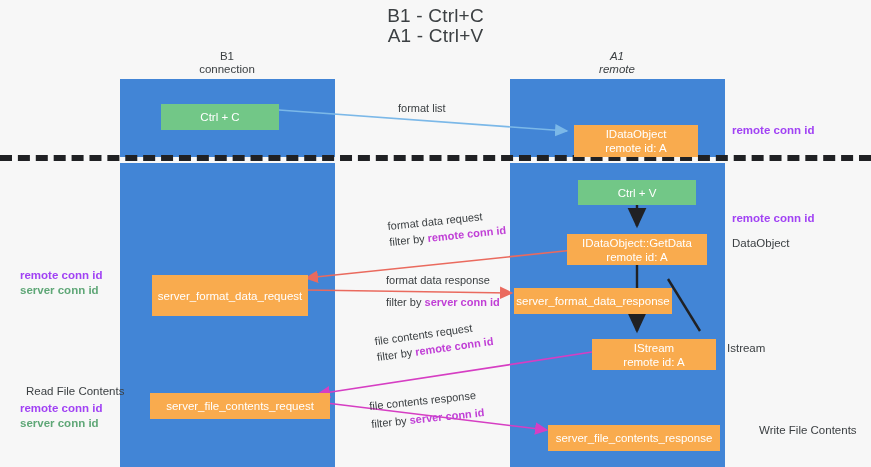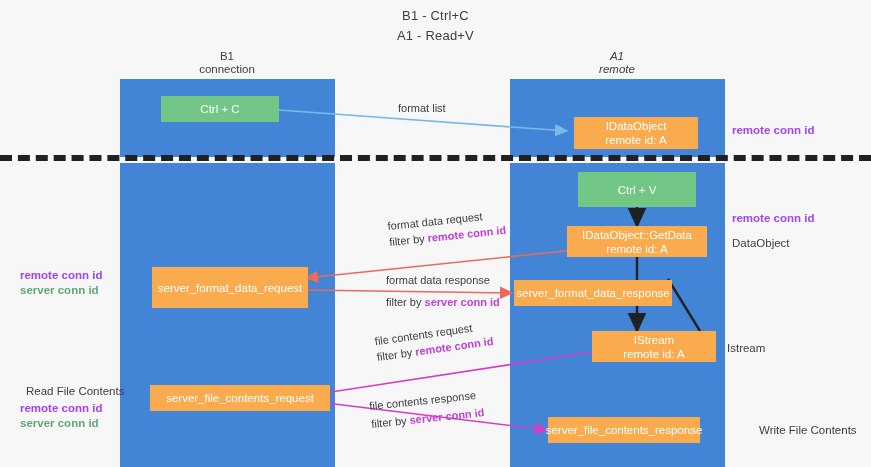--- a/index.html
+++ b/index.html
@@ -8,21 +8,21 @@
     background:#f7f7f7;
     font-family:"Liberation Sans","DejaVu Sans",sans-serif;
     position:relative;overflow:hidden;
     color:#3c4043;
   }
   #stage{position:absolute;left:0;top:0;width:871px;height:467px;}
 
   
   .title{
     position:absolute;left:0;top:6px;width:871px;text-align:center;
-    font-size:13px;line-height:20px;color:#3c4043;letter-spacing:.2px;
+    font-size:19px;line-height:20px;color:#3c4043;letter-spacing:.2px;
   }
 
   
   .colhead{
     position:absolute;text-align:center;font-size:11.5px;line-height:13px;
     color:#3c4043;
   }
   .colhead .l2{display:block;}
 
   
@@ -37,20 +37,21 @@
     position:absolute;left:0;top:155px;width:871px;height:0;
     border-top:6px dashed #202124;
   }
 
   
   .node{
     position:absolute;box-sizing:border-box;
     display:flex;flex-direction:column;align-items:center;justify-content:center;
     color:#ffffff;font-size:11.5px;line-height:14px;text-align:center;
     z-index:6;
+    margin-top:8px;
   }
   .node.green{background:#72c787;}
   .node.orange{background:#f9ab4e;}
   .node .ln{display:block;white-space:nowrap;}
 
   
   .cap{
     position:absolute;font-size:11.5px;line-height:15px;white-space:nowrap;
     z-index:7;
   }
@@ -70,21 +71,21 @@
   svg.wires{position:absolute;left:0;top:0;width:871px;height:467px;z-index:4;
             overflow:visible;pointer-events:none;}
 </style>
 </head>
 <body>
 
 <div id="stage">
 
   <div class="title">
     <div>B1 - Ctrl+C</div>
-    <div>A1 - Read+V</div>
+    <div>A1 - Ctrl+V</div>
   </div>
 
   <div class="colhead" style="left:147px;top:50px;width:160px;">
     <span>B1</span>
     <span class="l2">connection</span>
   </div>
   <div class="colhead" style="left:537px;top:50px;width:160px;font-style:italic;">
     <span>A1</span>
     <span class="l2">remote</span>
   </div>
@@ -131,21 +132,21 @@
 
   <div class="node green" style="left:161px;top:96px;width:118px;height:26px;">
     <span class="ln">Ctrl + C</span>
   </div>
 
   <div class="node orange" style="left:574px;top:117px;width:124px;height:32px;">
     <span class="ln">IDataObject</span>
     <span class="ln">remote id: A</span>
   </div>
 
-  <div class="node green" style="left:578px;top:172px;width:118px;height:35px;">
+  <div class="node green" style="left:578px;top:172px;width:118px;height:25px;">
     <span class="ln">Ctrl + V</span>
   </div>
 
   <div class="node orange" style="left:567px;top:226px;width:140px;height:31px;">
     <span class="ln">IDataObject::GetData</span>
     <span class="ln">remote id: A</span>
   </div>
 
   <div class="node orange" style="left:152px;top:267px;width:156px;height:41px;">
     <span class="ln">server_format_data_request</span>
@@ -157,21 +158,21 @@
 
   <div class="node orange" style="left:592px;top:331px;width:124px;height:31px;">
     <span class="ln">IStream</span>
     <span class="ln">remote id: A</span>
   </div>
 
   <div class="node orange" style="left:150px;top:385px;width:180px;height:26px;">
     <span class="ln">server_file_contents_request</span>
   </div>
 
-  <div class="node orange" style="left:548px;top:417px;width:152px;height:26px;">
+  <div class="node orange" style="left:548px;top:417px;width:172px;height:26px;">
     <span class="ln">server_file_contents_response</span>
   </div>
 
   <div class="elabel" style="left:398px;top:101px;">format list</div>
 
   <div class="elabel rot-up" style="left:390px;top:219px;transform:rotate(-6deg);">
     <div>format data request</div>
     <div style="margin-top:2px;"><span>filter by </span><span class="hl">remote conn id</span></div>
   </div>
 

